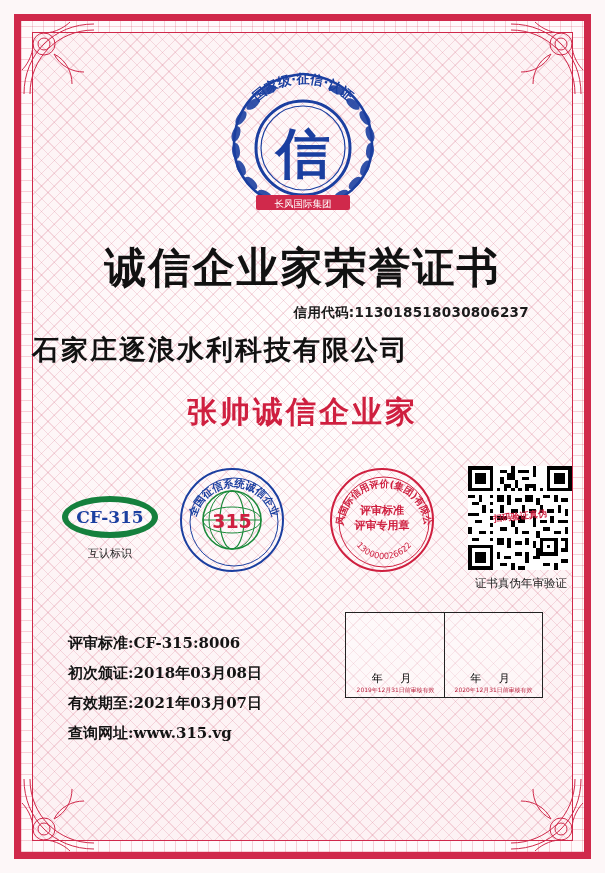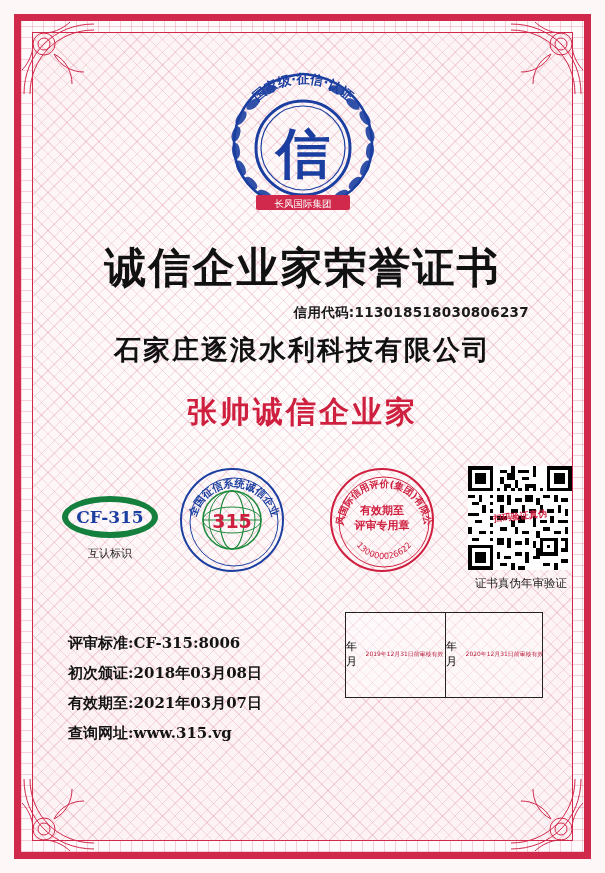--- a/index.html
+++ b/index.html
@@ -74,21 +74,21 @@
     right: 44px; top: 272px;
     font-size: 13.5px;
     font-weight: bold;
     color: #1a1a1a;
     letter-spacing: .3px;
     margin-left: 20px;
   }
   .company {
     position: absolute;
     left: 0; right: 0; top: 300px;
-    text-align: center;
+    text-align: left;
     font-size: 27px;
     font-weight: bold;
     letter-spacing: 2px;
     color: #111;
   }
   .honor-row {
     position: absolute;
     left: 0; right: 0; top: 360px;
     display: flex;
     justify-content: center;
@@ -218,21 +218,21 @@
   .review-grid {
     display: flex;
     border: 1px solid #222;
     height: 86px;
     background: rgba(255,255,255,.35);
   }
   .review-cell {
     flex: 1 1 50%;
     position: relative;
     display: flex;
-    flex-direction: row;
+    flex-direction: column;
     justify-content: flex-end;
     align-items: center;
     padding-bottom: 2px;
   }
   .review-cell + .review-cell { border-left: 1px solid #222; }
   .ym { font-size: 11px; letter-spacing: 7px; font-family: "DejaVu Serif", serif; }
   .validline {
     font-size: 6.2px;
     color: #b81c39;
     white-space: nowrap;
@@ -386,21 +386,21 @@
           </defs>
           <circle cx="52" cy="52" r="45" fill="none" stroke="#cf1f3f" stroke-width="1"></circle>
           <text font-family="DejaVu Sans, sans-serif" font-size="9.6" font-weight="bold" fill="#cf1f3f">
             <textPath href="#rArcT" startOffset="50%" text-anchor="middle">长风国际信用评价(集团)有限公司</textPath>
           </text>
           <text font-family="DejaVu Sans, sans-serif" font-size="8.4" fill="#cf1f3f">
             <textPath href="#rArcB" startOffset="50%" text-anchor="middle">130000026622</textPath>
           </text>
         </svg>
         <div class="seal-center">
-          <div>有效期至</div>
+          <div>评审标准</div>
           <div>评审专用章</div>
         </div>
       </div>
 
       <div class="qr">
         <svg width="104" height="104" viewBox="0 0 29 29" shape-rendering="crispEdges">
           <rect width="29" height="29" fill="#ffffff"></rect>
           <g fill="#000000">
 
             <path d="M0 0h7v7H0z M1 1h5v5H1z" fill="#000"></path>

